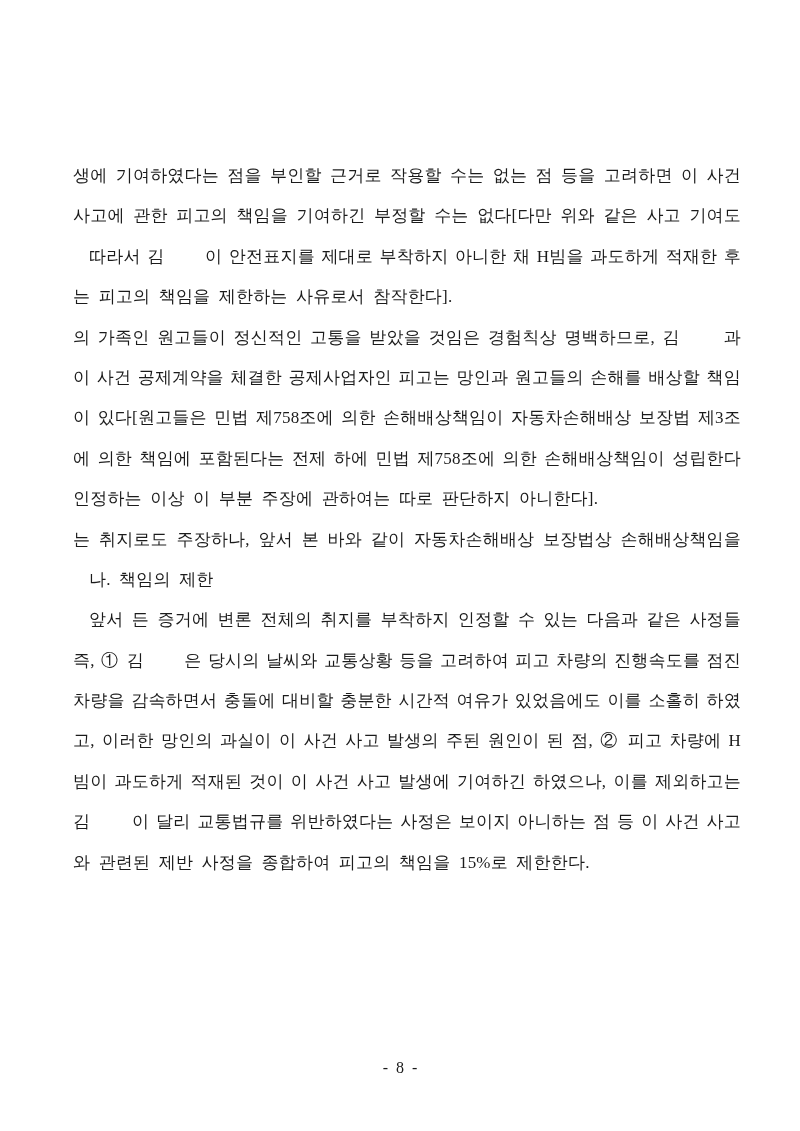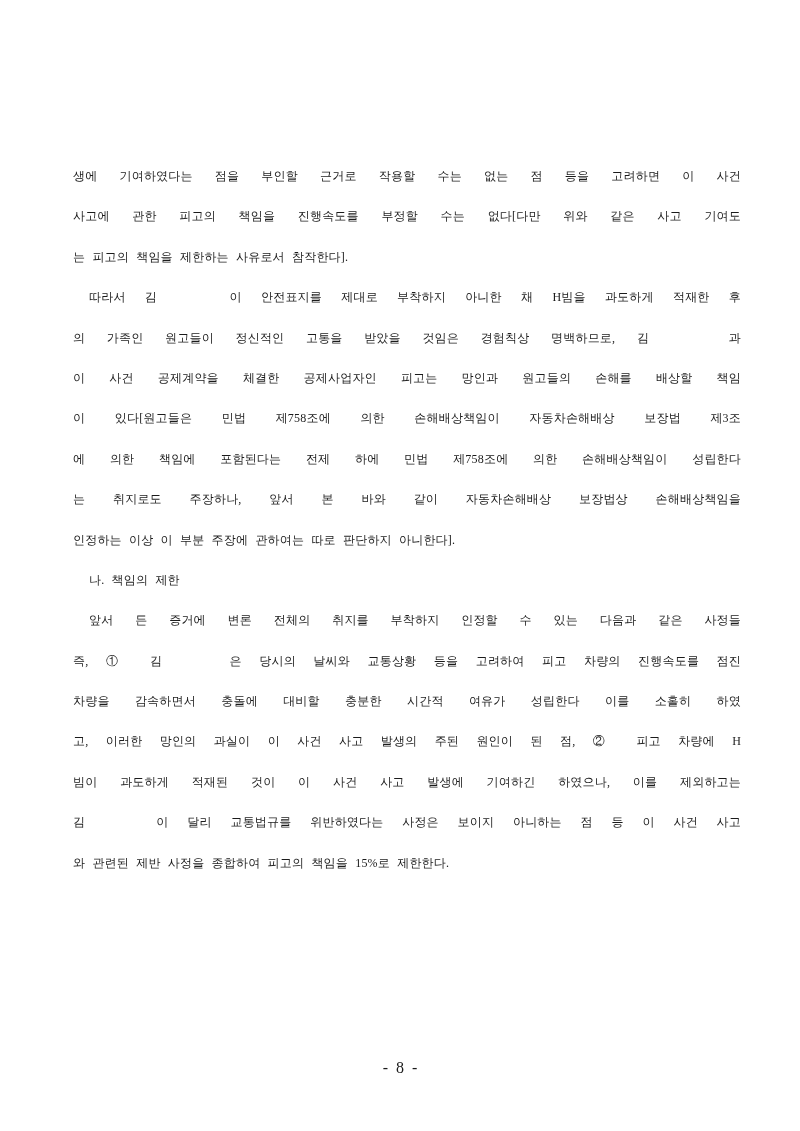--- a/index.html
+++ b/index.html
@@ -14,21 +14,21 @@
     background: #ffffff;
     font-family: "Liberation Serif", "DejaVu Serif", serif;
     color: #1b1b1b;
     overflow: hidden;
   }
   .textblock {
     position: absolute;
     left: 73px;
     top: 156px;
     width: 668px;
-    font-size: 12px;
+    font-size: 17px;
   }
   .ln {
     line-height: 40.4px;
     height: 40.4px;
     letter-spacing: 0.2px;
     word-spacing: 4px;
     white-space: normal;
     overflow: visible;
   }
   .j {
@@ -50,33 +50,33 @@
     word-spacing: 4px;
     color: #1b1b1b;
   }
 </style>
 </head>
 <body>
 
 <div class="page">
   <div class="textblock">
     <div class="ln j">생에 기여하였다는 점을 부인할 근거로 작용할 수는 없는 점 등을 고려하면 이 사건</div>
-    <div class="ln j">사고에 관한 피고의 책임을 진행속도를 부정할 수는 없다[다만 위와 같은 사고 기여도</div>
+    <div class="ln j">사고에 관한 피고의 책임을 기여하긴 부정할 수는 없다[다만 위와 같은 사고 기여도</div>
+    <div class="ln j ind">따라서 김　　이 안전표지를 제대로 부착하지 아니한 채 H빔을 과도하게 적재한 후</div>
     <div class="ln">는 피고의 책임을 제한하는 사유로서 참작한다].</div>
-    <div class="ln j ind">따라서 김　　이 안전표지를 제대로 부착하지 아니한 채 H빔을 과도하게 적재한 후</div>
     <div class="ln j">의 가족인 원고들이 정신적인 고통을 받았을 것임은 경험칙상 명백하므로, 김　　과</div>
     <div class="ln j">이 사건 공제계약을 체결한 공제사업자인 피고는 망인과 원고들의 손해를 배상할 책임</div>
     <div class="ln j">이 있다[원고들은 민법 제758조에 의한 손해배상책임이 자동차손해배상 보장법 제3조</div>
     <div class="ln j">에 의한 책임에 포함된다는 전제 하에 민법 제758조에 의한 손해배상책임이 성립한다</div>
+    <div class="ln">인정하는 이상 이 부분 주장에 관하여는 따로 판단하지 아니한다].</div>
     <div class="ln j">는 취지로도 주장하나, 앞서 본 바와 같이 자동차손해배상 보장법상 손해배상책임을</div>
-    <div class="ln">인정하는 이상 이 부분 주장에 관하여는 따로 판단하지 아니한다].</div>
     <div class="ln ind">나. 책임의 제한</div>
     <div class="ln j ind">앞서 든 증거에 변론 전체의 취지를 부착하지 인정할 수 있는 다음과 같은 사정들</div>
     <div class="ln j">즉, ① 김　　은 당시의 날씨와 교통상황 등을 고려하여 피고 차량의 진행속도를 점진</div>
-    <div class="ln j">차량을 감속하면서 충돌에 대비할 충분한 시간적 여유가 성립한다 이를 소홀히 하였</div>
+    <div class="ln j">차량을 감속하면서 충돌에 대비할 충분한 시간적 여유가 있었음에도 이를 소홀히 하였</div>
     <div class="ln j">고, 이러한 망인의 과실이 이 사건 사고 발생의 주된 원인이 된 점, ② 피고 차량에 H</div>
     <div class="ln j">빔이 과도하게 적재된 것이 이 사건 사고 발생에 기여하긴 하였으나, 이를 제외하고는</div>
     <div class="ln j">김　　이 달리 교통법규를 위반하였다는 사정은 보이지 아니하는 점 등 이 사건 사고</div>
     <div class="ln">와 관련된 제반 사정을 종합하여 피고의 책임을 15%로 제한한다.</div>
   </div>
 
   <div class="footer">- 8 -</div>
 </div>
 
 </body></html>

